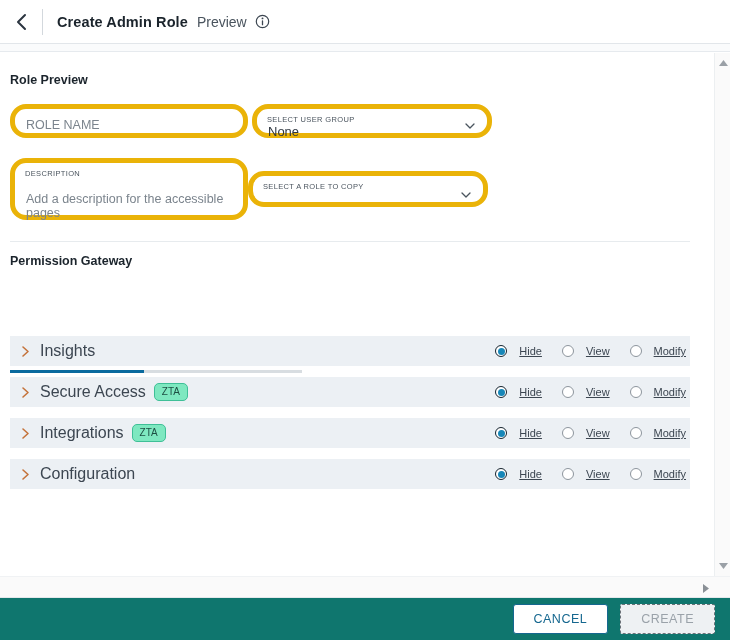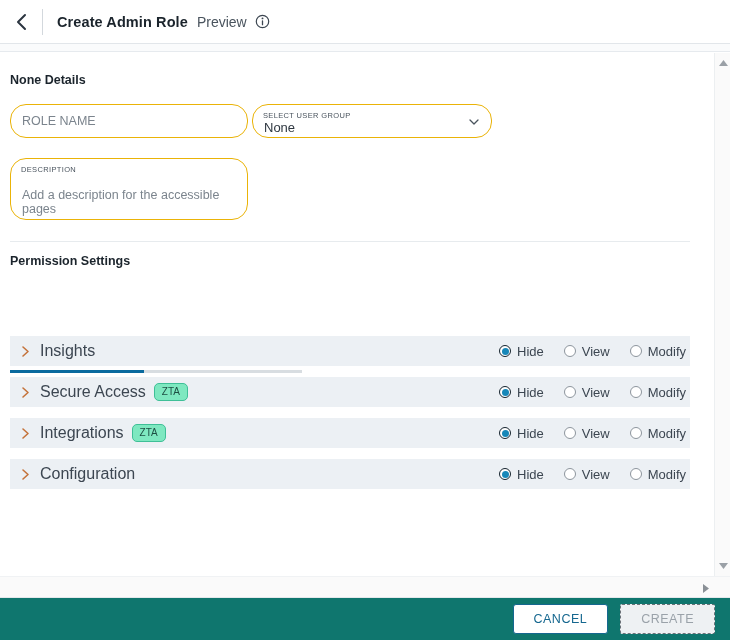--- a/index.html
+++ b/index.html
@@ -70,21 +70,21 @@
     position: absolute;
     font-size: 12.5px; font-weight: bold; color: #1b242c;
   }
   .rule {
     position: absolute; height: 1px; background: #e7ebee;
   }
 
   
   .field {
     position: absolute;
-    border: 1px solid #eab308;
+    border: 5px solid #eab308;
     border-radius: 16px;
     background: #ffffff;
   }
   .field-label {
     position: absolute; left: 10px; top: 6px;
     font-size: 7.5px; letter-spacing: .35px;
     color: #4a545e; text-transform: uppercase;
   }
   .field-placeholder {
     position: absolute; left: 11px;
@@ -155,21 +155,21 @@
   }
   .radio-dot.on {
     border-color: #16242e;
     background: #ffffff;
   }
   .radio-dot.on::after {
     content: ""; position: absolute;
     left: 1.5px; top: 1.5px; width: 7px; height: 7px;
     border-radius: 50%; background: #1787b8;
   }
-  .radio-label { font-size: 13px; color: #3c4651; margin-left: 6px; }
+  .radio-label { font-size: 11px; color: #3c4651; margin-left: 12px; text-decoration: underline; }
 
   
   .vscroll {
     position: absolute; right: 0; top: 53px;
     width: 16px; height: 523px;
     background: #fafafa;
     border-left: 1px solid #eceff1;
   }
   .vs-arrow {
     position: absolute; left: 0; width: 16px; height: 16px;
@@ -241,43 +241,49 @@
         <circle cx="7.5" cy="4.4" r="0.95" fill="#3c4651"></circle>
         <rect x="6.85" y="6.3" width="1.3" height="5" rx="0.6" fill="#3c4651"></rect>
       </svg>
     </div>
   </div>
   <div class="header-rule"></div>
   <div class="header-band"></div>
 
   <div class="body-area">
 
-    <div class="section-title" style="left:10px; top:20px;">None Details</div>
+    <div class="section-title" style="left:10px; top:20px;">Role Preview</div>
 
     <div class="field" style="left:10px; top:51px; width:238px; height:34px;">
       <div class="field-placeholder" style="top:9px;">ROLE NAME</div>
     </div>
 
     <div class="field" style="left:252px; top:51px; width:240px; height:34px;">
       <div class="field-label">SELECT USER GROUP</div>
       <div class="field-value" style="top:15px;">None</div>
       <svg class="chev-down" style="top:11px;" viewBox="0 0 12 12">
         <polyline points="2,4 6,8 10,4" fill="none" stroke="#4a545e" stroke-width="1.3" stroke-linecap="round" stroke-linejoin="round"></polyline>
       </svg>
     </div>
 
     <div class="field" style="left:10px; top:105px; width:238px; height:62px;">
       <div class="field-label">DESCRIPTION</div>
       <div class="field-placeholder" style="top:29px;">Add a description for the accessible pages</div>
     </div>
 
+    <div class="field" style="left:248px; top:118px; width:240px; height:36px;">
+      <div class="field-label">SELECT A ROLE TO COPY</div>
+      <svg class="chev-down" style="top:13px;" viewBox="0 0 12 12">
+        <polyline points="2,4 6,8 10,4" fill="none" stroke="#4a545e" stroke-width="1.3" stroke-linecap="round" stroke-linejoin="round"></polyline>
+      </svg>
+    </div>
 
     <div class="rule" style="left:10px; top:188px; width:680px;"></div>
 
-    <div class="section-title" style="left:10px; top:201px;">Permission Settings</div>
+    <div class="section-title" style="left:10px; top:201px;">Permission Gateway</div>
 
     <div class="tabs">
       <span class="tab">Controller Permissions</span>
       <span class="tab">ICS Gateway Configuration</span>
     </div>
     <div class="tab-underline"></div>
     <div class="tab-underline-active"></div>
 
     <div class="perm-row" style="top:283px;">
       <div class="row-chev">

